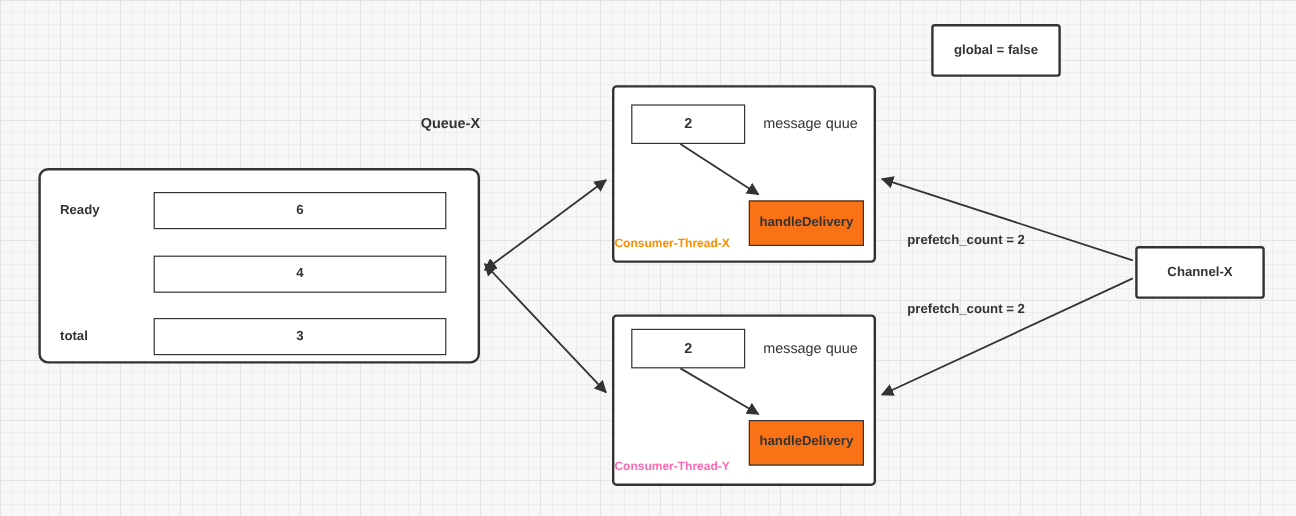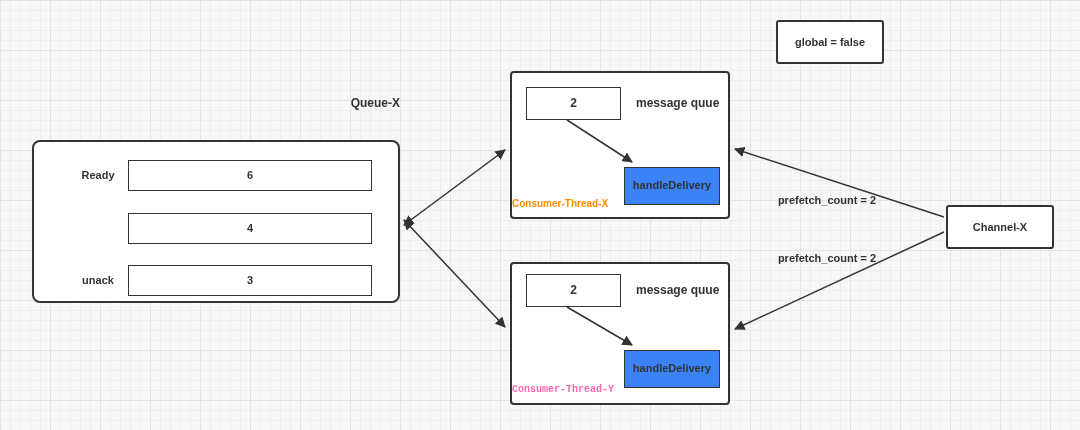--- a/index.html
+++ b/index.html
@@ -43,22 +43,22 @@
   }
   .queue-box {
     left: 32px; top: 140px; width: 368px; height: 163px;
     border-radius: 8px;
   }
   .qrow { position: absolute; left: 0; width: 100%; height: 31px; }
   .qrow.r0 { top: 18px; }
   .qrow.r1 { top: 71px; }
   .qrow.r2 { top: 123px; }
   .qlabel {
-    position: absolute; left: 28px; width: 72px; top: 0;
-    line-height: 31px; text-align: center;
+    position: absolute; left: 16px; width: 72px; top: 0;
+    line-height: 31px; 
     font-size: 11px; font-weight: 700;
   }
   .qvalue {
     position: absolute; left: 94px; width: 244px; height: 31px; top: 0;
     border: 1.5px solid #333; background: #fff;
     line-height: 28px; text-align: center;
     font-size: 11px; font-weight: 700;
   }
   
   .consumer { width: 220px; border-radius: 4px; }
@@ -68,27 +68,27 @@
     position: absolute; left: 14px; width: 95px; height: 33px;
     border: 1.5px solid #333; background: #fff;
     line-height: 30px; text-align: center;
     font-size: 12px; font-weight: 700;
   }
   .consumer.top    .count-box { top: 14px; }
   .consumer.bottom .count-box { top: 10px; }
   .mq-label {
     position: absolute; left: 124px; height: 33px;
     line-height: 33px;
-    font-size: 12px; font-weight: 700; white-space: nowrap;
+    font-size: 12px; font-weight: 400; white-space: nowrap;
   }
   .consumer.top    .mq-label { top: 14px; }
   .consumer.bottom .mq-label { top: 10px; }
   .handler-box {
     position: absolute; left: 112px; width: 96px; height: 38px;
-    border: 1.5px solid #333; background: #3b82f6;
+    border: 1.5px solid #333; background: #f97316;
     line-height: 35px; text-align: center;
     font-size: 11px; font-weight: 700;
   }
   .consumer.top    .handler-box { top: 94px; }
   .consumer.bottom .handler-box { top: 86px; }
   .consumer-name {
     position: absolute; left: 0; bottom: 8px;
     font-size: 10px; font-weight: 700; white-space: nowrap;
   }
   
@@ -96,21 +96,21 @@
     width: 108px; height: 44px;
     border-radius: 3px;
     line-height: 40px; text-align: center;
     font-size: 11px; font-weight: 700;
   }
   .global-box  { left: 776px; top: 20px; }
   .channel-box { left: 946px; top: 205px; }
   
   .prefetch-label {
     position: absolute;
-    width: 120px; text-align: right;
+    width: 120px; text-align: left;
     font-size: 11px; font-weight: 700;
     z-index: 2; white-space: nowrap;
   }
   .prefetch-label.top    { left: 756px; top: 194px; }
   .prefetch-label.bottom { left: 756px; top: 252px; }
 </style>
 </head>
 <body>
 
 <div class="canvas">
@@ -133,37 +133,37 @@
 
   <div class="box queue-box">
     <div class="qrow r0">
       <span class="qlabel">Ready</span>
       <span class="qvalue">6</span>
     </div>
     <div class="qrow r1">
       <span class="qvalue">4</span>
     </div>
     <div class="qrow r2">
-      <span class="qlabel">unack</span>
+      <span class="qlabel">total</span>
       <span class="qvalue">3</span>
     </div>
   </div>
 
   <div class="box consumer top">
     <div class="count-box">2</div>
     <div class="mq-label">message quue</div>
     <div class="handler-box">handleDelivery</div>
     <div class="consumer-name" style="color: rgb(255, 140, 0);">Consumer-Thread-X</div>
   </div>
 
   <div class="box consumer bottom">
     <div class="count-box">2</div>
     <div class="mq-label">message quue</div>
     <div class="handler-box">handleDelivery</div>
-    <div class="consumer-name" style="color: rgb(255, 105, 180); font-family: Liberation Mono, monospace;">Consumer-Thread-Y</div>
+    <div class="consumer-name" style="color: rgb(255, 105, 180);">Consumer-Thread-Y</div>
   </div>
 
   <div class="box small-box global-box">global = false</div>
 
   <div class="box small-box channel-box">Channel-X</div>
 
   <div class="prefetch-label top">prefetch_count = 2</div>
   <div class="prefetch-label bottom">prefetch_count = 2</div>
 
 </div>

